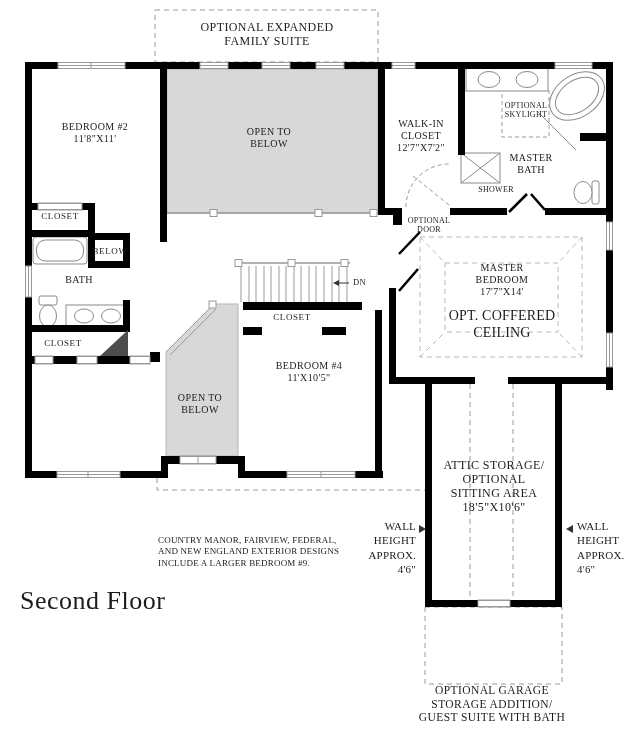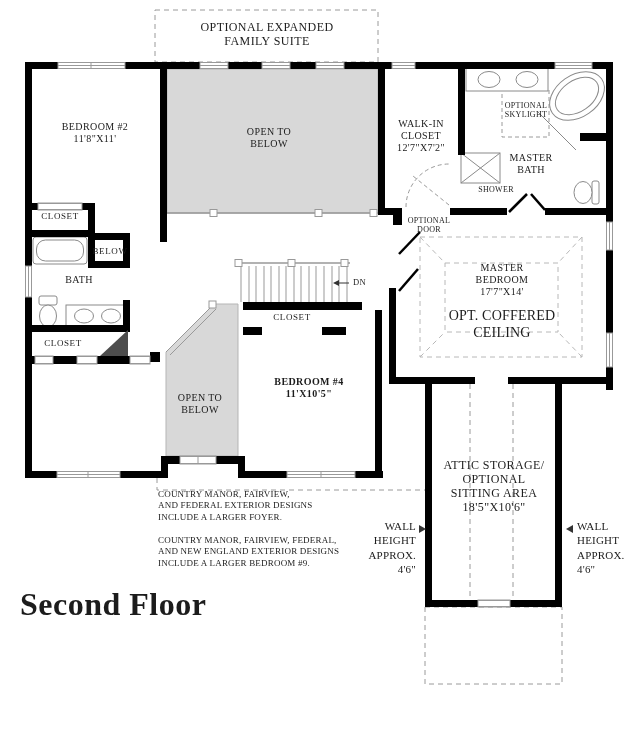--- a/index.html
+++ b/index.html
@@ -10,21 +10,21 @@
        line-height:1.18;letter-spacing:.4px;color:#1c1c1c;}
   .room{font-size:12px;}
   .room-lg{font-size:10px;}
   .small{font-size:9px;letter-spacing:.6px;}
   .tiny{font-size:8px;letter-spacing:.3px;}
   .attic{font-size:12px;}
   .ceiling{font-size:14px;letter-spacing:.2px;}
   .note{font-size:9px;text-align:left;transform:none;letter-spacing:.2px;line-height:1.25;}
   .wh{font-size:11px;transform:none;letter-spacing:.2px;line-height:1.3;}
   .caption{font-size:11.5px;}
-  .title{position:absolute;left:20px;top:586px;font-size:32px;font-weight:bold;
+  .title{position:absolute;left:20px;top:586px;font-size:26px;font-weight:normal;
          letter-spacing:.5px;transform:none;white-space:nowrap;}
   .dnlbl{font-size:8.5px;transform:none;}
 </style>
 </head>
 <body>
 
 <div id="stage">
 
 <svg id="plan-svg" width="640" height="732" viewBox="0 0 640 732">
 
@@ -295,33 +295,33 @@
   <div class="lbl small" style="left:60px;top:211px;">CLOSET</div>
   <div class="lbl small" style="left:110px;top:246px;">BELOW</div>
   <div class="lbl room-lg" style="left:79px;top:274px;">BATH</div>
   <div class="lbl small" style="left:63px;top:338px;">CLOSET</div>
   <div class="lbl room-lg" style="left:502px;top:262px;">MASTER
 BEDROOM
 17'7"X14'</div>
   <div class="lbl ceiling" style="left:502px;top:308px;">OPT. COFFERED CEILING</div>
   <div class="lbl dnlbl" style="left:353px;top:277px;">DN</div>
   <div class="lbl small" style="left:292px;top:312px;">CLOSET</div>
-  <div class="lbl room-lg" style="left:309px;top:376px;font-weight:bold;">BEDROOM #4
+  <div class="lbl room-lg" style="left:309px;top:360px;">BEDROOM #4
 11'X10'5"</div>
   <div class="lbl room-lg" style="left:200px;top:392px;">OPEN TO
 BELOW</div>
   <div class="lbl attic" style="left:494px;top:458px;">ATTIC STORAGE/
 OPTIONAL
 SITTING AREA
 18'5"X10'6"</div>
   <div class="lbl wh" style="left:352px;top:519px;width:64px;text-align:right;">WALL HEIGHT
 APPROX. 4'6"</div>
   <div class="lbl wh" style="left:577px;top:519px;text-align:left;">WALL HEIGHT
 APPROX. 4'6"</div>
-  <div class="lbl note" style="left:158px;top:489px;">COUNTRY MANOR, FAIRVIEW,
-AND FEDERAL EXTERIOR DESIGNS
-INCLUDE A LARGER FOYER.</div>
   <div class="lbl note" style="left:158px;top:535px;">COUNTRY MANOR, FAIRVIEW, FEDERAL,
 AND NEW ENGLAND EXTERIOR DESIGNS
 INCLUDE A LARGER BEDROOM #9.</div>
   <div class="title">Second Floor</div>
+  <div class="lbl caption" style="left:492px;top:684px;">OPTIONAL GARAGE
+STORAGE ADDITION/
+GUEST SUITE WITH BATH</div>
 
 </div>
 
 </body></html>

